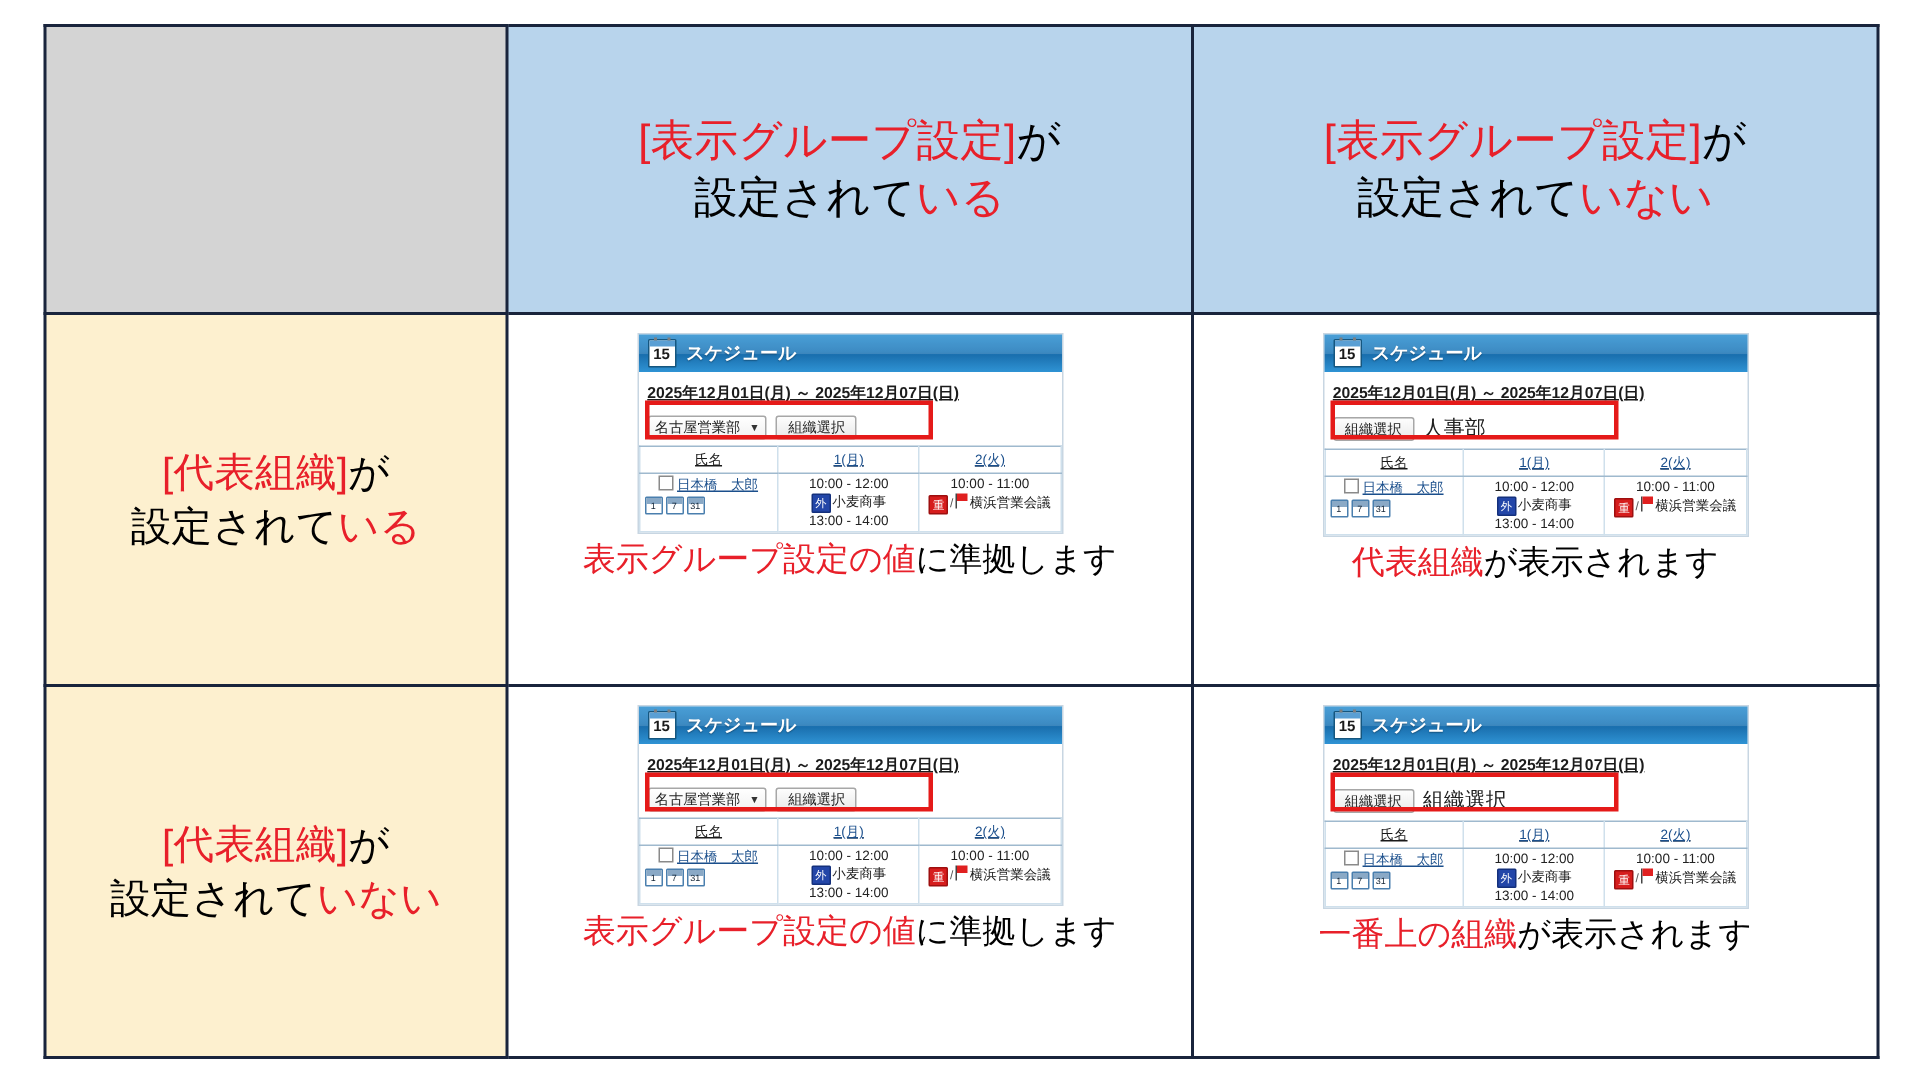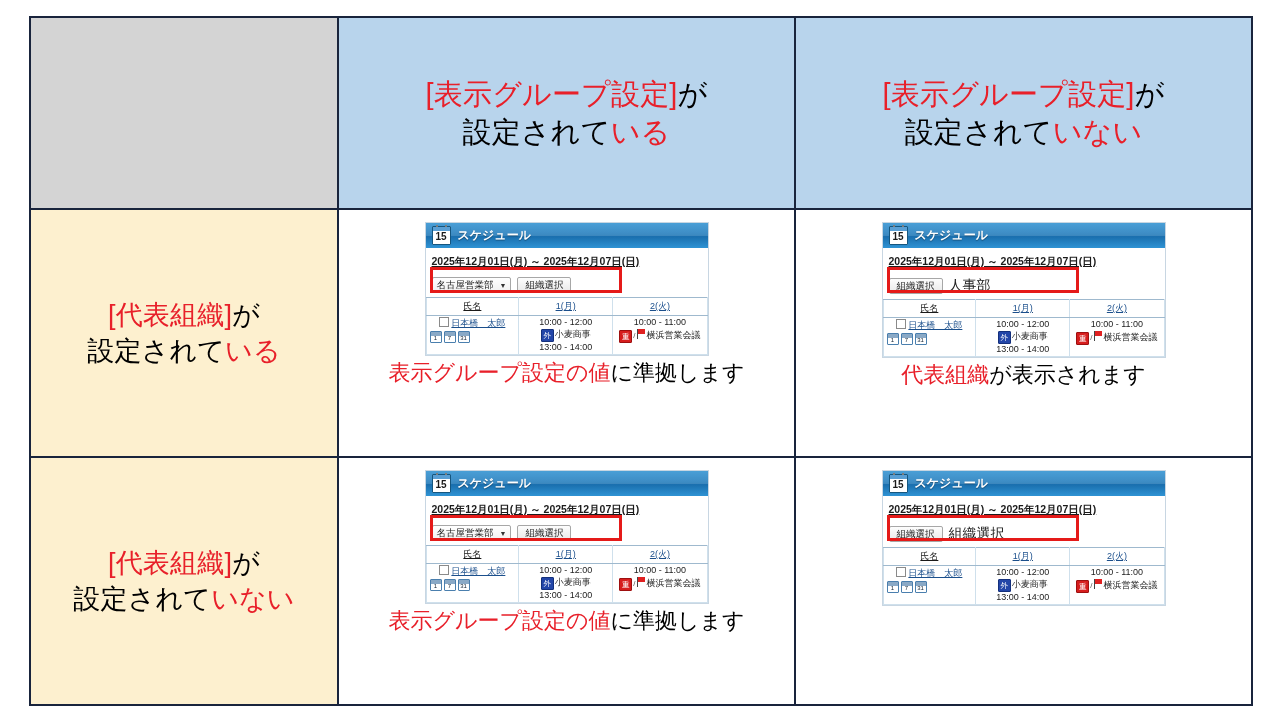--- a/index.html
+++ b/index.html
@@ -636,20 +636,23 @@
                     </td>
                     <td>
                       <div class="ev-row">10:00 - 11:00</div>
                       <div class="ev-row"><span class="badge imp">重</span><span class="slash">/</span><span class="flag"></span><span class="ev-text">横浜営業会議</span></div>
                     </td>
                   </tr>
                 </tbody>
               </table>
             </div>
 
+            <div class="caption">
+              <span class="rd">一番上の組織</span><span>が表示されます</span>
+            </div>
           </div>
         </td>
       </tr>
 
     </tbody>
   </table>
 
 </div>
 
 </body></html>

